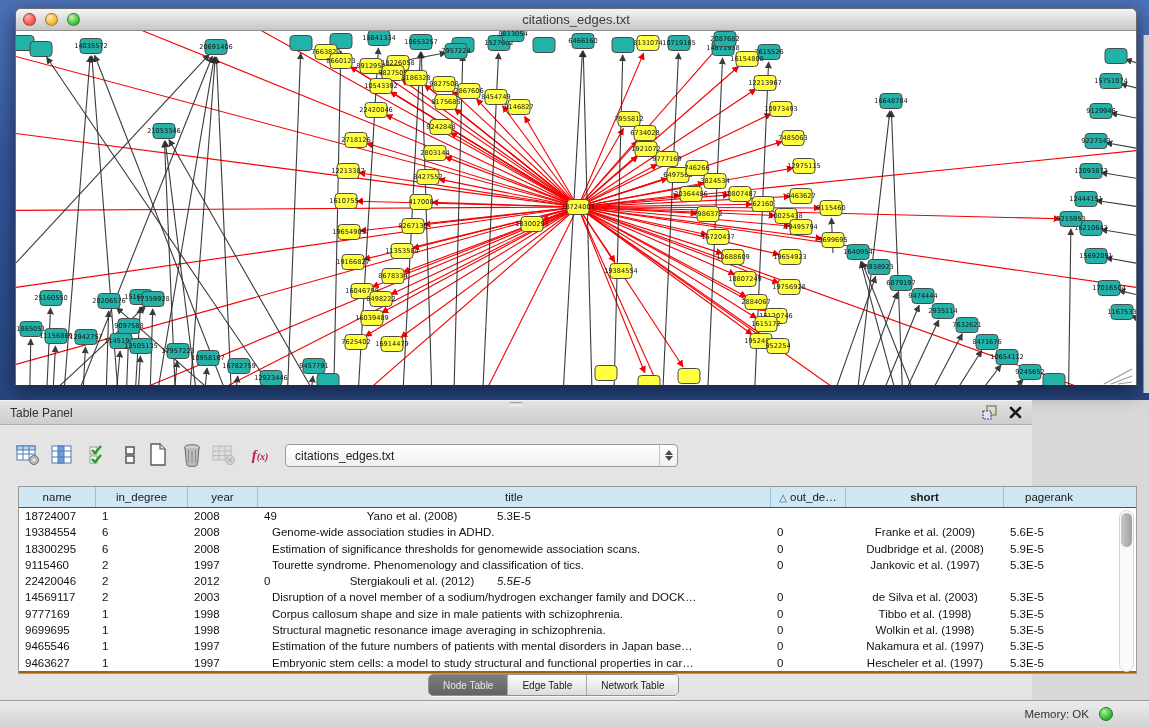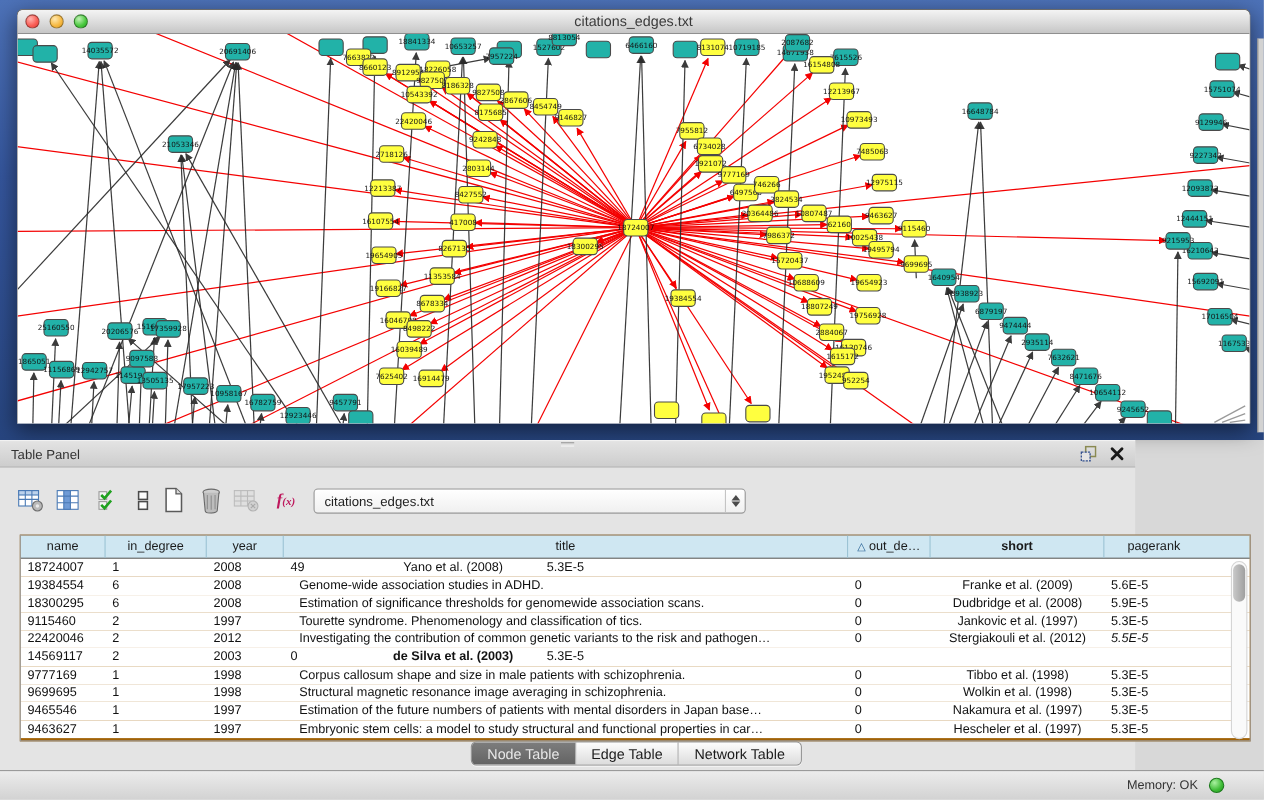--- a/index.html
+++ b/index.html
@@ -70,21 +70,21 @@
   .td.center { text-align:center; padding-left:0; }
   .td.title-col { padding-left:14px; }
   .vscroll { position:absolute; right:2px; top:23px; width:15px; height:162px;
     background:#fafafa; border:1px solid #d5d5d5; border-radius:8px; }
   .vthumb { position:absolute; left:1px; top:2px; width:11px; height:34px;
     background:linear-gradient(90deg,#c9c9c9,#9f9f9f); border-radius:6px; }
 
   .tabs { position:absolute; left:428px; top:274px; height:22px; display:flex;
     border:1px solid #8f8f8f; border-radius:5px; overflow:hidden;
     box-shadow:0 1px 0 rgba(255,255,255,.7); }
-  .tab { font-size:13px; padding:0 14px; line-height:21px; color:#1a1a1a;
+  .tab { font-size:10px; padding:0 14px; line-height:21px; color:#1a1a1a;
     background:linear-gradient(180deg,#fdfdfd,#dcdcdc); border-right:1px solid #a8a8a8; }
   .tab:last-child { border-right:none; }
   .tab.active { background:linear-gradient(180deg,#7d7d7d,#636363); color:#e8e8e8; }
 
   
   .statusbar { position:absolute; left:0; top:700px; width:1149px; height:27px;
     background:linear-gradient(180deg,#ececec,#d2d2d2); border-top:1px solid #9a9a9a; }
   .mem-label { position:absolute; right:60px; top:7px; font-size:11.5px; color:#333; }
   .mem-dot { position:absolute; right:36px; top:6px; width:14px; height:14px; border-radius:50%;
     border:1px solid #1c7a1c;
@@ -901,31 +901,31 @@
           <div class="td" style="width: 70px;">1997</div>
           <div class="td title-col" style="width: 513px;">Tourette syndrome. Phenomenology and classification of tics.</div>
           <div class="td" style="width: 75px;">0</div>
           <div class="td center" style="width: 158px;">Jankovic et al. (1997)</div>
           <div class="td" style="width: 90px;">5.3E-5</div>
         </div>
         <div class="tr">
           <div class="td" style="width: 77px;">22420046</div>
           <div class="td" style="width: 92px;">2</div>
           <div class="td" style="width: 70px;">2012</div>
-          <div class="td title-col" style="width: 513px;">Investigating the contribution of common genetic variants to the risk and pathogen…</div>
           <div class="td" style="width: 75px;">0</div>
           <div class="td center" style="width: 158px;">Stergiakouli et al. (2012)</div>
           <div class="td" style="width: 90px; font-style: italic;">5.5E-5</div>
         </div>
         <div class="tr">
           <div class="td" style="width: 77px;">14569117</div>
           <div class="td" style="width: 92px;">2</div>
           <div class="td" style="width: 70px;">2003</div>
+          <div class="td title-col" style="width: 513px;">Disruption of a novel member of a sodium/hydrogen exchanger family and DOCK…</div>
           <div class="td" style="width: 75px;">0</div>
-          <div class="td center" style="width: 158px; font-weight: bold;">de Silva et al. (2003)</div>
+          <div class="td center" style="width: 158px;">de Silva et al. (2003)</div>
           <div class="td" style="width: 90px;">5.3E-5</div>
         </div>
         <div class="tr">
           <div class="td" style="width: 77px;">9777169</div>
           <div class="td" style="width: 92px;">1</div>
           <div class="td" style="width: 70px;">1998</div>
           <div class="td title-col" style="width: 513px;">Corpus callosum shape and size in male patients with schizophrenia.</div>
           <div class="td" style="width: 75px;">0</div>
           <div class="td center" style="width: 158px;">Tibbo et al. (1998)</div>
           <div class="td" style="width: 90px;">5.3E-5</div>

